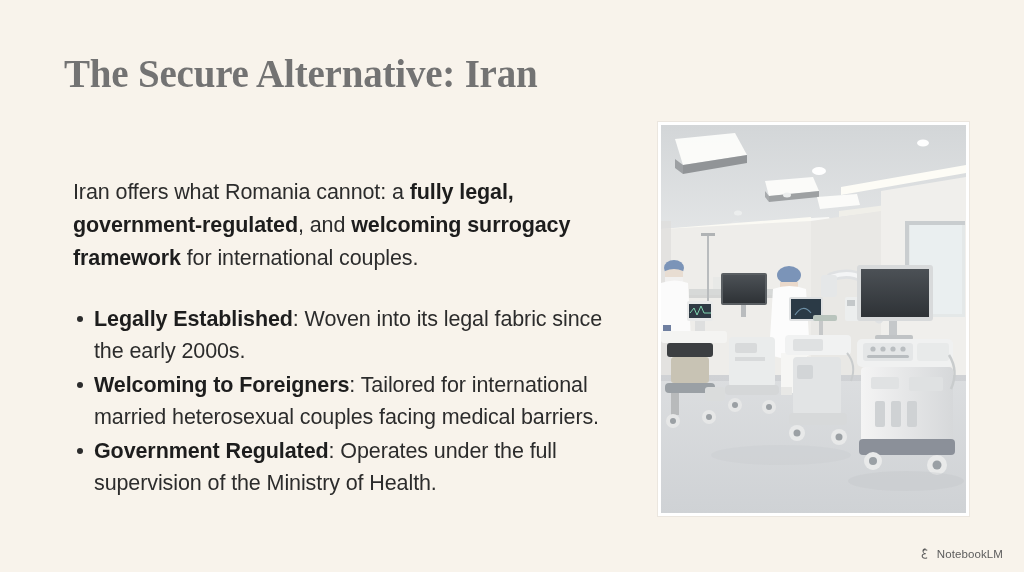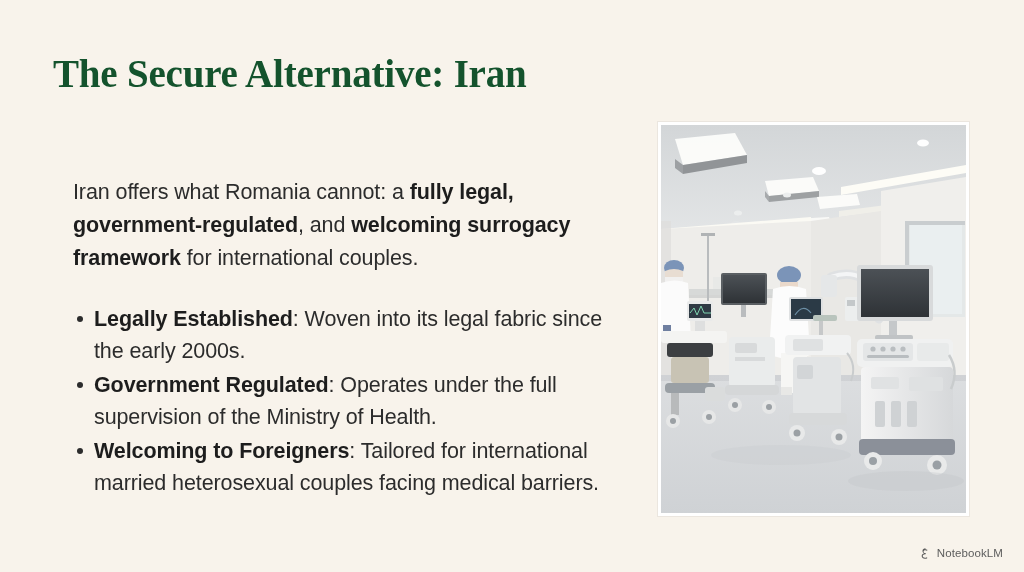--- a/index.html
+++ b/index.html
@@ -17,28 +17,28 @@
     position: relative;
     width: 1024px;
     height: 572px;
     background: #f8f3eb;
     box-sizing: border-box;
   }
 
   
   .slide-title {
     position: absolute;
-    left: 53px;
+    left: 64px;
     top: 51px;
     font-family: "Liberation Serif", serif;
     font-weight: bold;
     font-size: 39px;
     line-height: 46px;
     letter-spacing: -0.2px;
-    color: #14532d;
+    color: #737373;
     white-space: nowrap;
   }
 
   
   .body-col {
     position: absolute;
     left: 57px;
     top: 160px;
     width: 575px;
   }
@@ -96,42 +96,43 @@
     background: #d8dadc;
   }
   .photo svg { display: block; width: 100%; height: 100%; }
 
   
   .watermark {
     position: absolute;
     right: 21px;
     bottom: 12px;
     display: flex;
+    align-items: center;
     gap: 5px;
     color: #5d5d5d;
     font-size: 11.5px;
     letter-spacing: 0.1px;
   }
   .watermark .wm-icon { display: block; width: 13px; height: 13px; }
 </style>
 </head>
 <body>
 
 <div class="slide">
 
   <div class="slide-title">The Secure Alternative: Iran</div>
 
   <div class="body-col">
 
     <p class="lead"><span>Iran offers what Romania cannot: a </span><b>fully legal, government-regulated</b><span>, and </span><b>welcoming surrogacy framework</b><span> for international couples.</span></p>
 
     <ul class="bullets">
       <li><span class="bullet-dot"></span><span class="term">Legally Established</span><span>: </span><span>Woven into its legal fabric since the early 2000s.</span></li>
+      <li><span class="bullet-dot"></span><span class="term">Welcoming to Foreigners</span><span>: </span><span>Tailored for international married heterosexual couples facing medical barriers.</span></li>
       <li><span class="bullet-dot"></span><span class="term">Government Regulated</span><span>: </span><span>Operates under the full supervision of the Ministry of Health.</span></li>
-      <li><span class="bullet-dot"></span><span class="term">Welcoming to Foreigners</span><span>: </span><span>Tailored for international married heterosexual couples facing medical barriers.</span></li>
     </ul>
   </div>
 
   <div class="photo-frame">
     <div class="photo">
       <svg viewBox="0 0 305 388" preserveAspectRatio="none">
         <defs>
           <linearGradient id="ceil" x1="0" y1="0" x2="0" y2="1">
             <stop offset="0%" stop-color="#d3d6d8"></stop>
             <stop offset="100%" stop-color="#e6e8e9"></stop>

